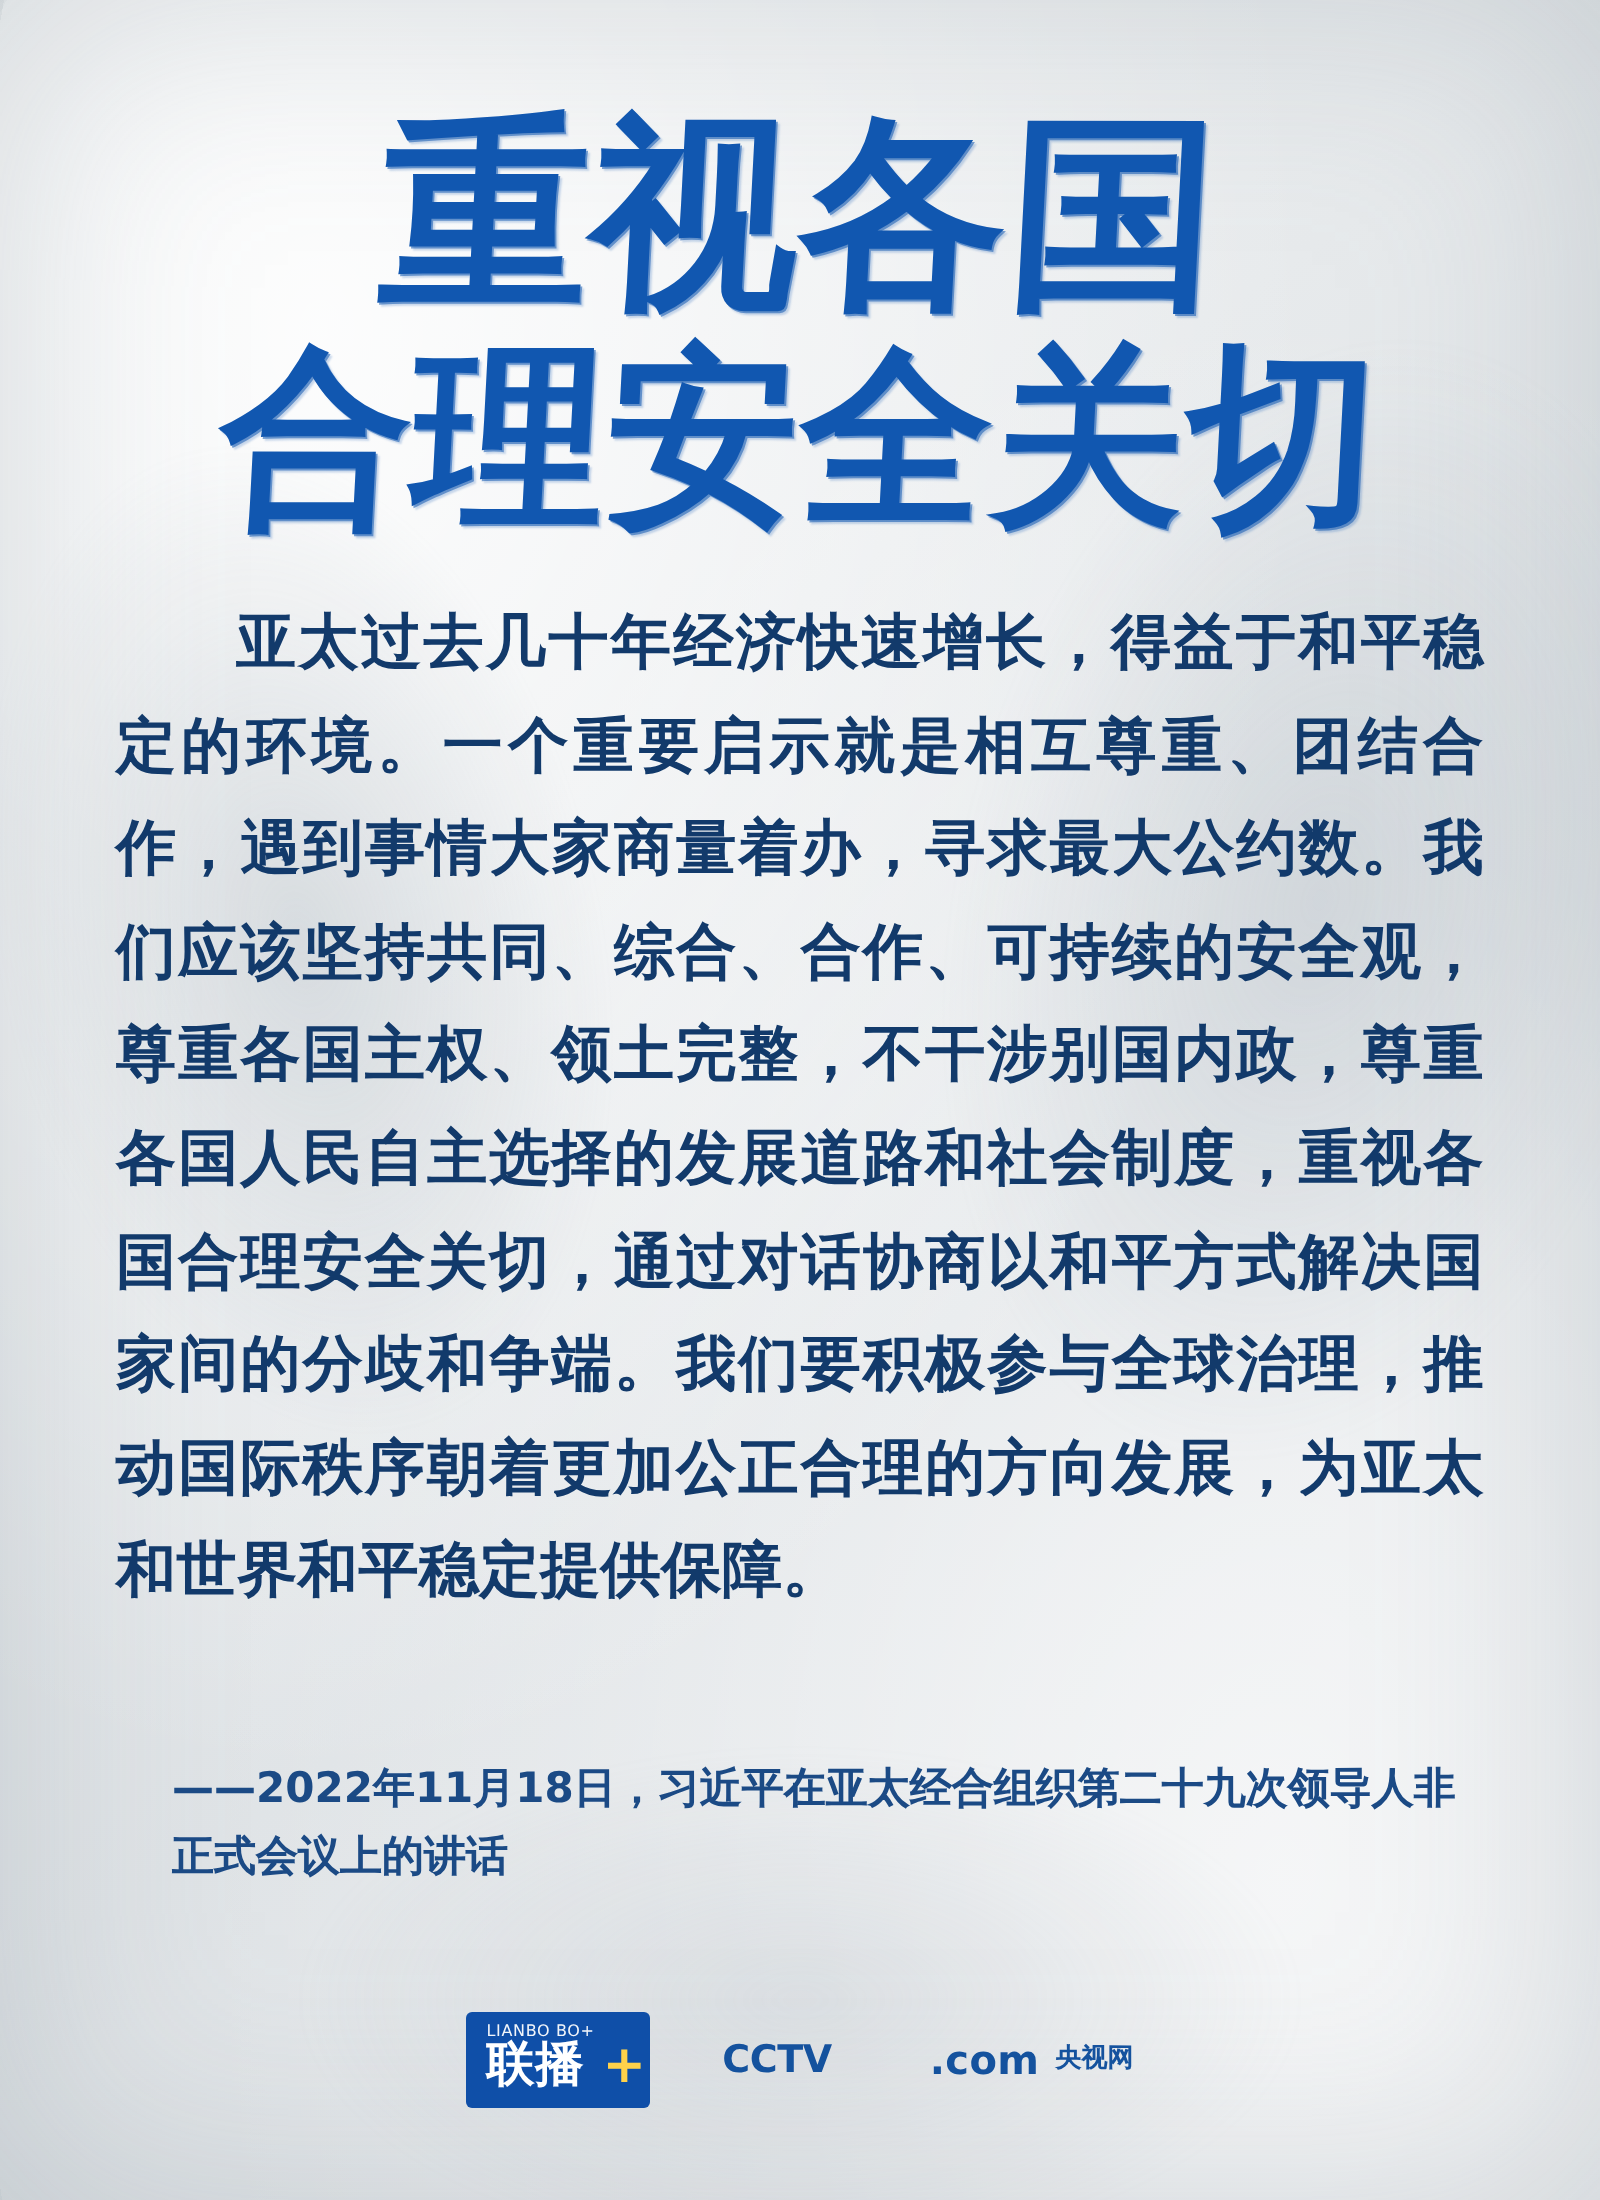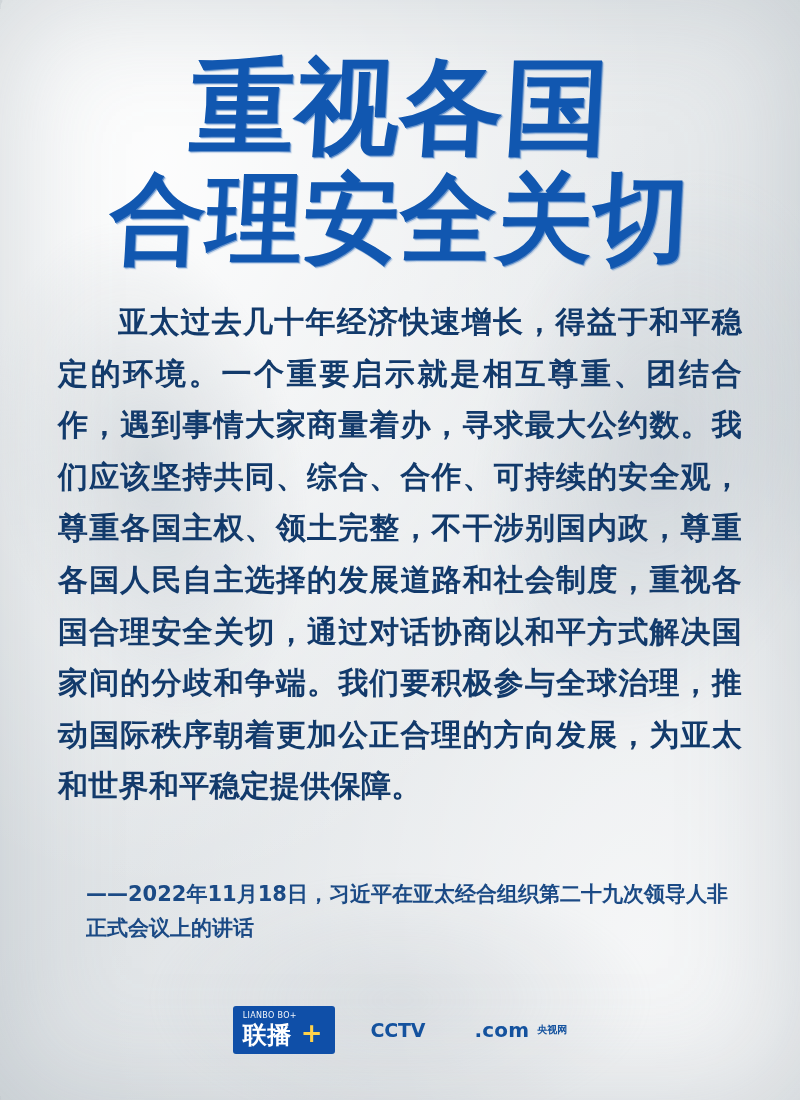--- a/index.html
+++ b/index.html
@@ -134,39 +134,39 @@
     justify-content: center;
     gap: 36px;
   }
 
   
   .logo-lianbo {
     display: flex;
     align-items: center;
     gap: 4px;
     background: #0f4fa8;
-    padding: 6px 12px 7px 10px;
+    padding: 6px 2px 7px 10px;
     border-radius: 3px;
   }
   .logo-lianbo .stack {
     display: flex;
     flex-direction: column;
     line-height: 1;
   }
   .logo-lianbo .tiny {
     color: #ffffff;
     font-family: "DejaVu Sans", "Liberation Sans", sans-serif;
     font-size: 8px;
     letter-spacing: 0.04em;
     opacity: 0.95;
     margin-bottom: 3px;
   }
   .logo-lianbo .big {
     color: #ffffff;
-    font-family: Liberation Serif, serif;
+    font-family: Liberation Mono, monospace;
     font-weight: 700;
     font-size: 24px;
     letter-spacing: 0.02em;
   }
   .logo-lianbo .plus {
     color: #ffd24a;
     font-family: "DejaVu Sans", "Liberation Sans", sans-serif;
     font-weight: 700;
     font-size: 26px;
     line-height: 1;
@@ -195,21 +195,21 @@
     letter-spacing: 0.01em;
     margin-left: 43px;
   }
   .logo-cctv .cn {
     display: flex;
     flex-direction: column;
     line-height: 1.05;
     color: #14529e;
     font-family: "DejaVu Sans", "Liberation Sans", sans-serif;
     font-weight: 700;
-    font-size: 10px;
+    font-size: 13px;
     margin-left: 2px;
   }
 </style>
 </head>
 <body>
 
 <div class="poster">
   <div class="texture-a"></div>
   <div class="texture-b"></div>
   <div class="texture-c"></div>

